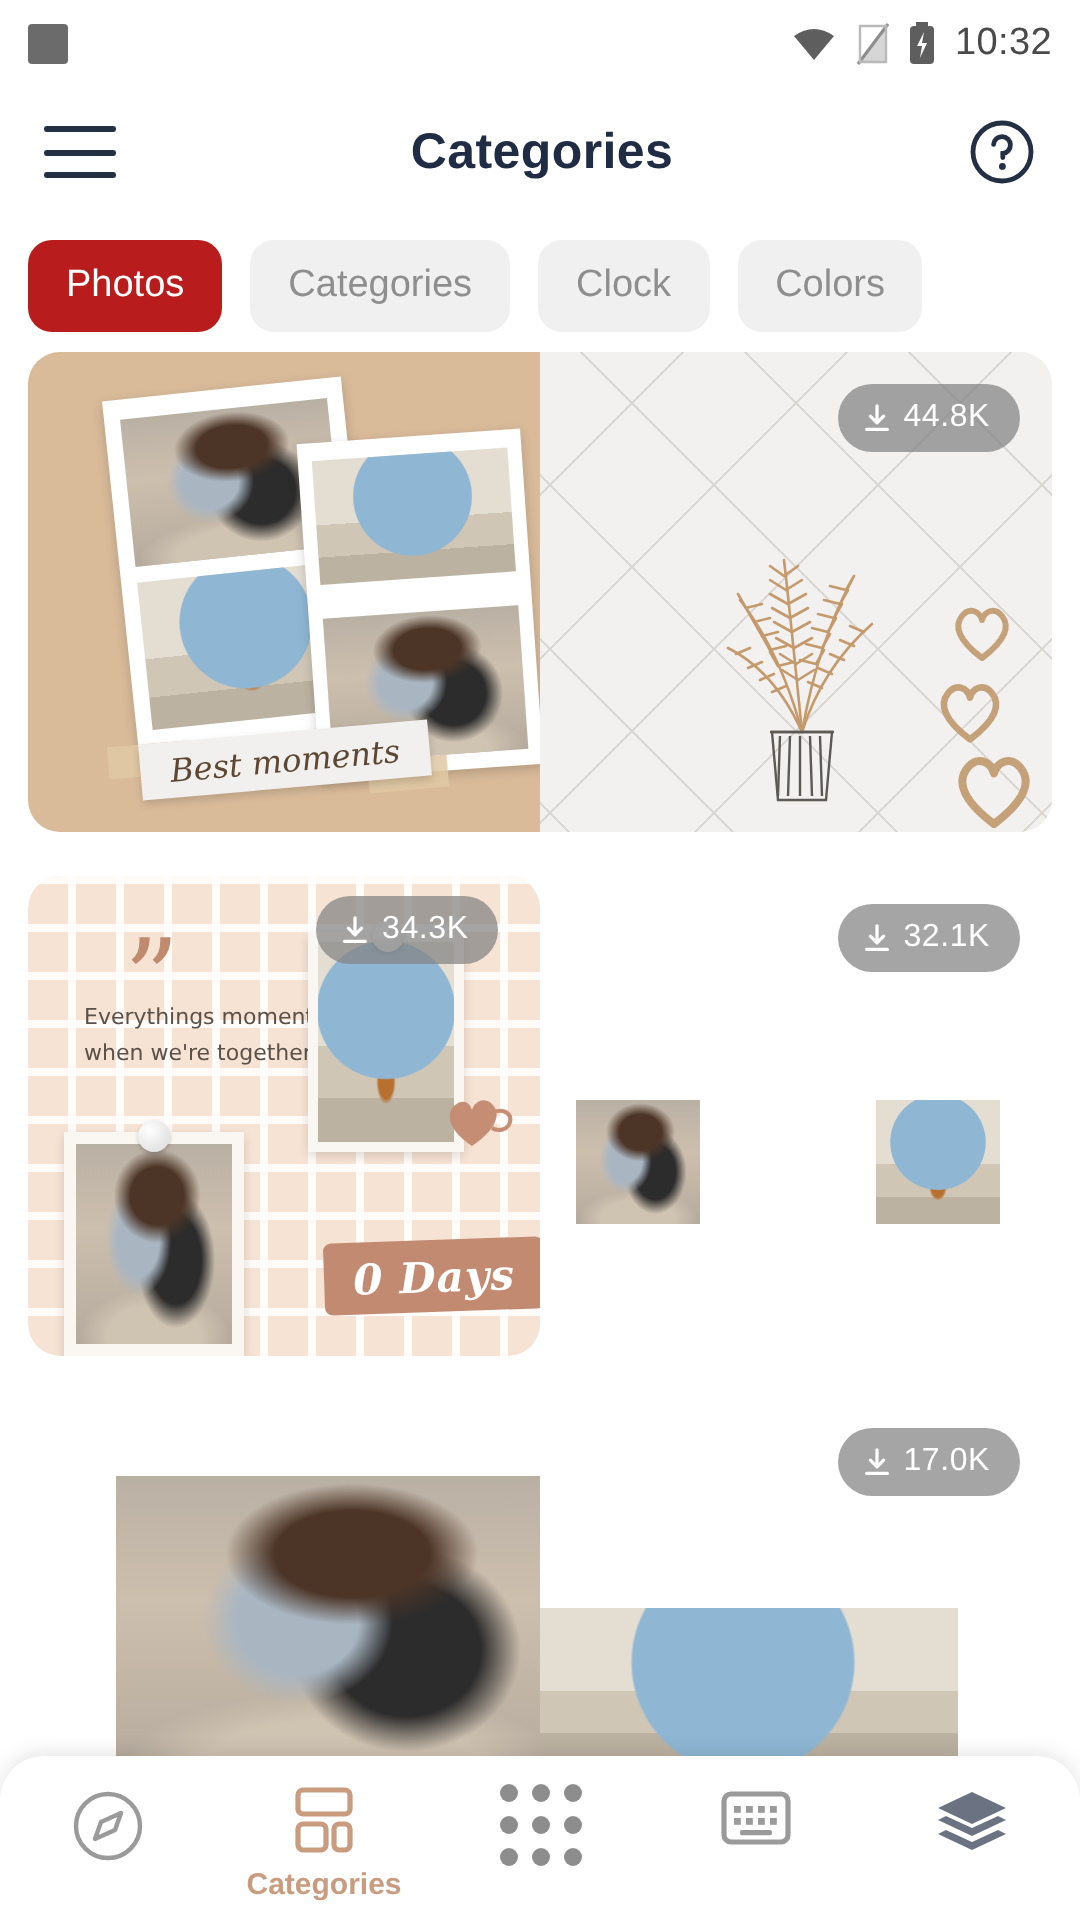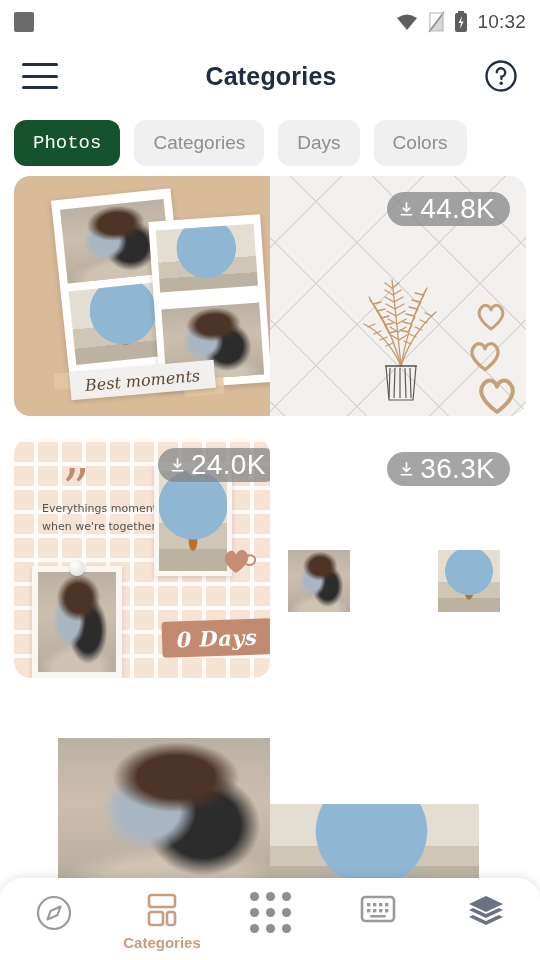--- a/index.html
+++ b/index.html
@@ -31,33 +31,33 @@
   .hamburger span { display: block; height: 3px; background: #232f42; border-radius: 2px; }
   .page-title { font-size: 25px; font-weight: bold; color: #202c44; letter-spacing: .2px; }
   .help-btn { width: 34px; height: 34px; display: flex; align-items: center; justify-content: center; }
 
   
   .chips { display: flex; gap: 14px; padding: 12px 14px 0 14px; overflow: hidden; white-space: nowrap; }
   .chip {
     height: 46px; border-radius: 12px; display: flex; align-items: center;
     padding: 0 19px; font-size: 19px; color: #8e8e8e; background: #f0f0f0; flex: none;
   }
-  .chip.active { background: #14532d; color: #ffffff; font-family: Liberation Mono, monospace; }
+  .chip.active { background: #b91c1c; color: #ffffff; }
 
   
   .content { position: absolute; top: 176px; left: 0; width: 540px; height: 704px; overflow: hidden; }
   .row { position: relative; margin: 0 14px 22px 14px; border-radius: 16px; overflow: hidden;
          display: flex; background: #fff; }
   .half { position: relative; width: 50%; height: 100%; overflow: hidden; }
 
   .dl-badge {
     position: absolute; display: flex; align-items: center; gap: 5px;
     background: rgba(130,130,130,.72); color: #fff;
     border-radius: 17px; height: 34px; padding: 0 15px 0 11px;
-    font-size: 28px; letter-spacing: .3px; z-index: 6;
+    font-size: 16px; letter-spacing: .3px; z-index: 6;
   }
   .dl-badge svg { display: block; }
 
   
   .card1 { height: 240px; }
   .c1-left { background: #d9bb9a; }
   .c1-right { background: #f2f1ef; }
   .diaggrid {
     position: absolute; inset: -30%;
     background-image:
@@ -177,21 +177,21 @@
         <circle cx="17" cy="17" r="14.5" fill="none" stroke="#232f42" stroke-width="2.4"></circle>
         <path d="M12.8 13.2 a4.2 4.2 0 1 1 4.6 4.5 v2.1" fill="none" stroke="#232f42" stroke-width="2.4" stroke-linecap="round"></path>
         <circle cx="17.2" cy="24.2" r="1.7" fill="#232f42"></circle>
       </svg>
     </div>
   </div>
 
   <div class="chips">
     <div class="chip active">Photos</div>
     <div class="chip">Categories</div>
-    <div class="chip">Days</div>
+    <div class="chip">Clock</div>
     <div class="chip">Colors</div>
   </div>
 
   <div class="content">
 
     <div class="row card1">
 
       <div class="half c1-left">
 
         <div class="polaroid" style="left:46px; top:18px; width:120px; height:178px; transform:rotate(-6deg);">
@@ -294,44 +294,51 @@
 
         <div class="banner" style="left:148px; top:182px; width:110px; height:36px;">
           <span>0 Days</span>
         </div>
 
         <div class="dl-badge" style="left:144px; top:10px;">
           <svg width="17" height="17" viewBox="0 0 18 18">
             <path d="M9 2 v8 M5.5 7.5 L9 11 L12.5 7.5" fill="none" stroke="#fff" stroke-width="1.7" stroke-linecap="round" stroke-linejoin="round"></path>
             <path d="M3.5 14.5 h11" stroke="#fff" stroke-width="1.7" stroke-linecap="round"></path>
           </svg>
-          <span>24.0K</span>
+          <span>34.3K</span>
         </div>
       </div>
 
       <div class="half c2-right">
         <div class="ph girl" style="left:18px; top:112px; width:62px; height:62px;"></div>
         <div class="ph guy" style="left:168px; top:112px; width:62px; height:62px;"></div>
 
         <div class="dl-badge" style="right:16px; top:14px;">
           <svg width="17" height="17" viewBox="0 0 18 18">
             <path d="M9 2 v8 M5.5 7.5 L9 11 L12.5 7.5" fill="none" stroke="#fff" stroke-width="1.7" stroke-linecap="round" stroke-linejoin="round"></path>
             <path d="M3.5 14.5 h11" stroke="#fff" stroke-width="1.7" stroke-linecap="round"></path>
           </svg>
-          <span>36.3K</span>
+          <span>32.1K</span>
         </div>
       </div>
     </div>
 
     <div class="row card3">
       <div class="half" style="background:#fff;">
         <div class="ph girl" style="left:44px; top:38px; width:227px; height:150px;"></div>
       </div>
       <div class="half c3-right">
         <div class="ph guy" style="left:-6px; top:104px; width:215px; height:80px;"></div>
+        <div class="dl-badge" style="right:16px; top:14px;">
+          <svg width="17" height="17" viewBox="0 0 18 18">
+            <path d="M9 2 v8 M5.5 7.5 L9 11 L12.5 7.5" fill="none" stroke="#fff" stroke-width="1.7" stroke-linecap="round" stroke-linejoin="round"></path>
+            <path d="M3.5 14.5 h11" stroke="#fff" stroke-width="1.7" stroke-linecap="round"></path>
+          </svg>
+          <span>17.0K</span>
+        </div>
       </div>
     </div>
 
   </div>
 
   <div class="bottomnav">
 
     <div class="navitem">
       <svg width="42" height="42" viewBox="0 0 42 42">
         <circle cx="21" cy="21" r="16" fill="none" stroke="#9a9a9a" stroke-width="2.2"></circle>

